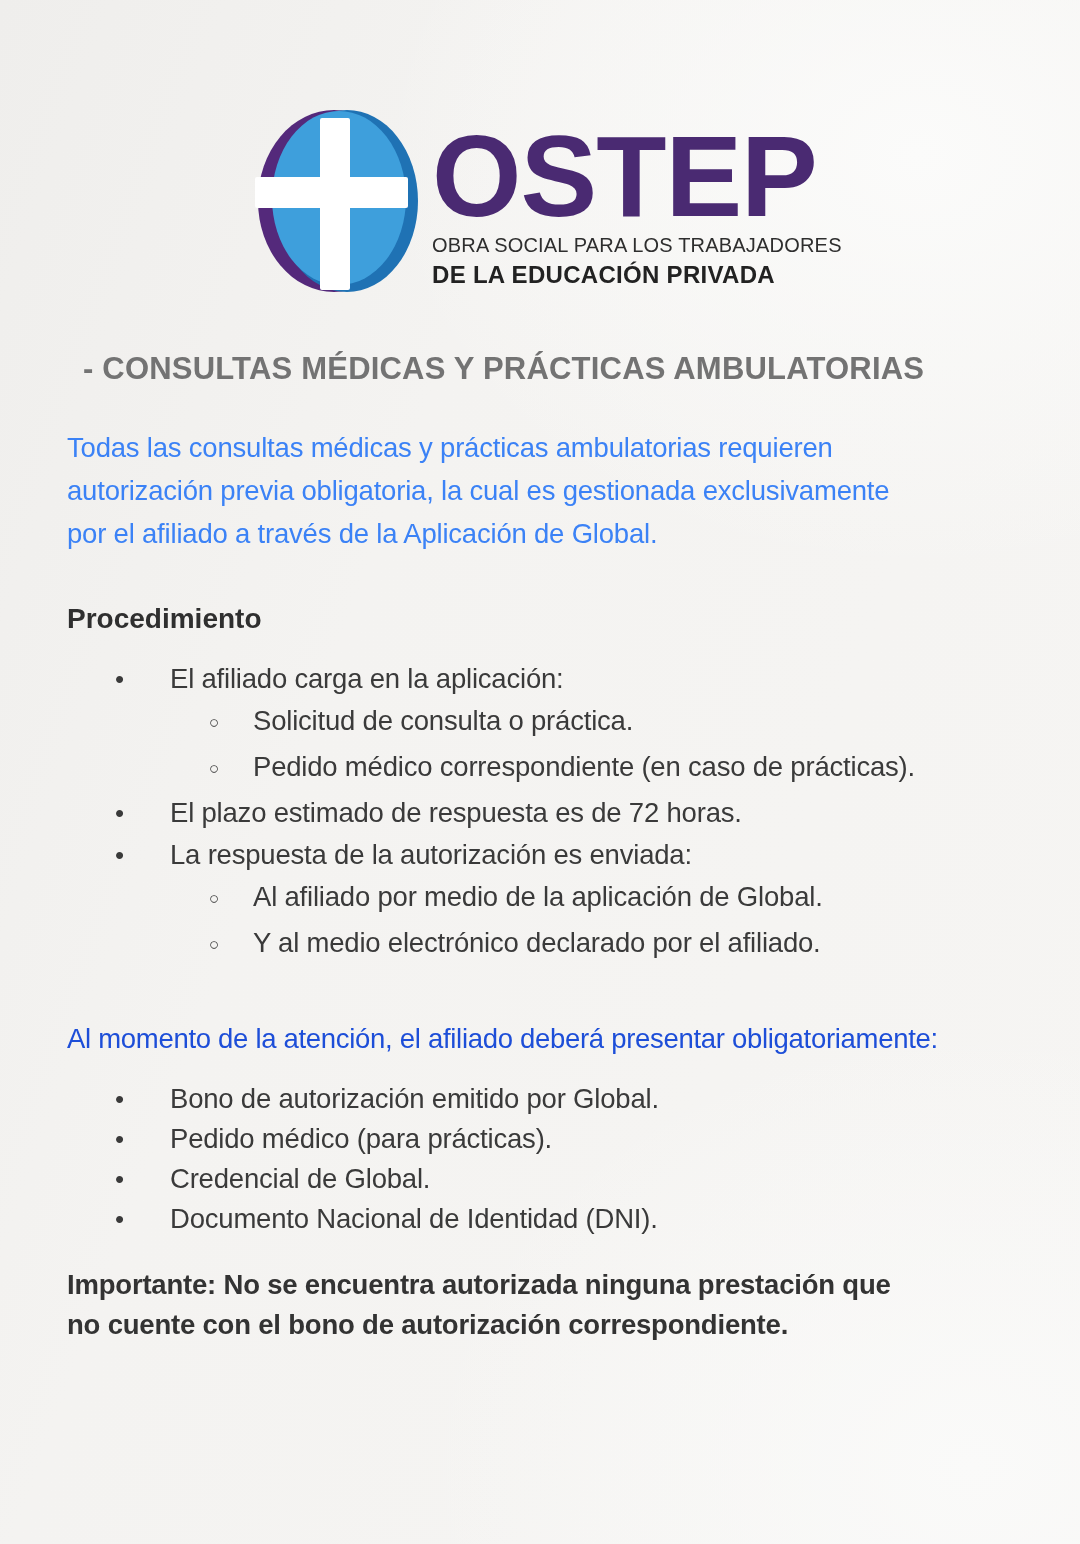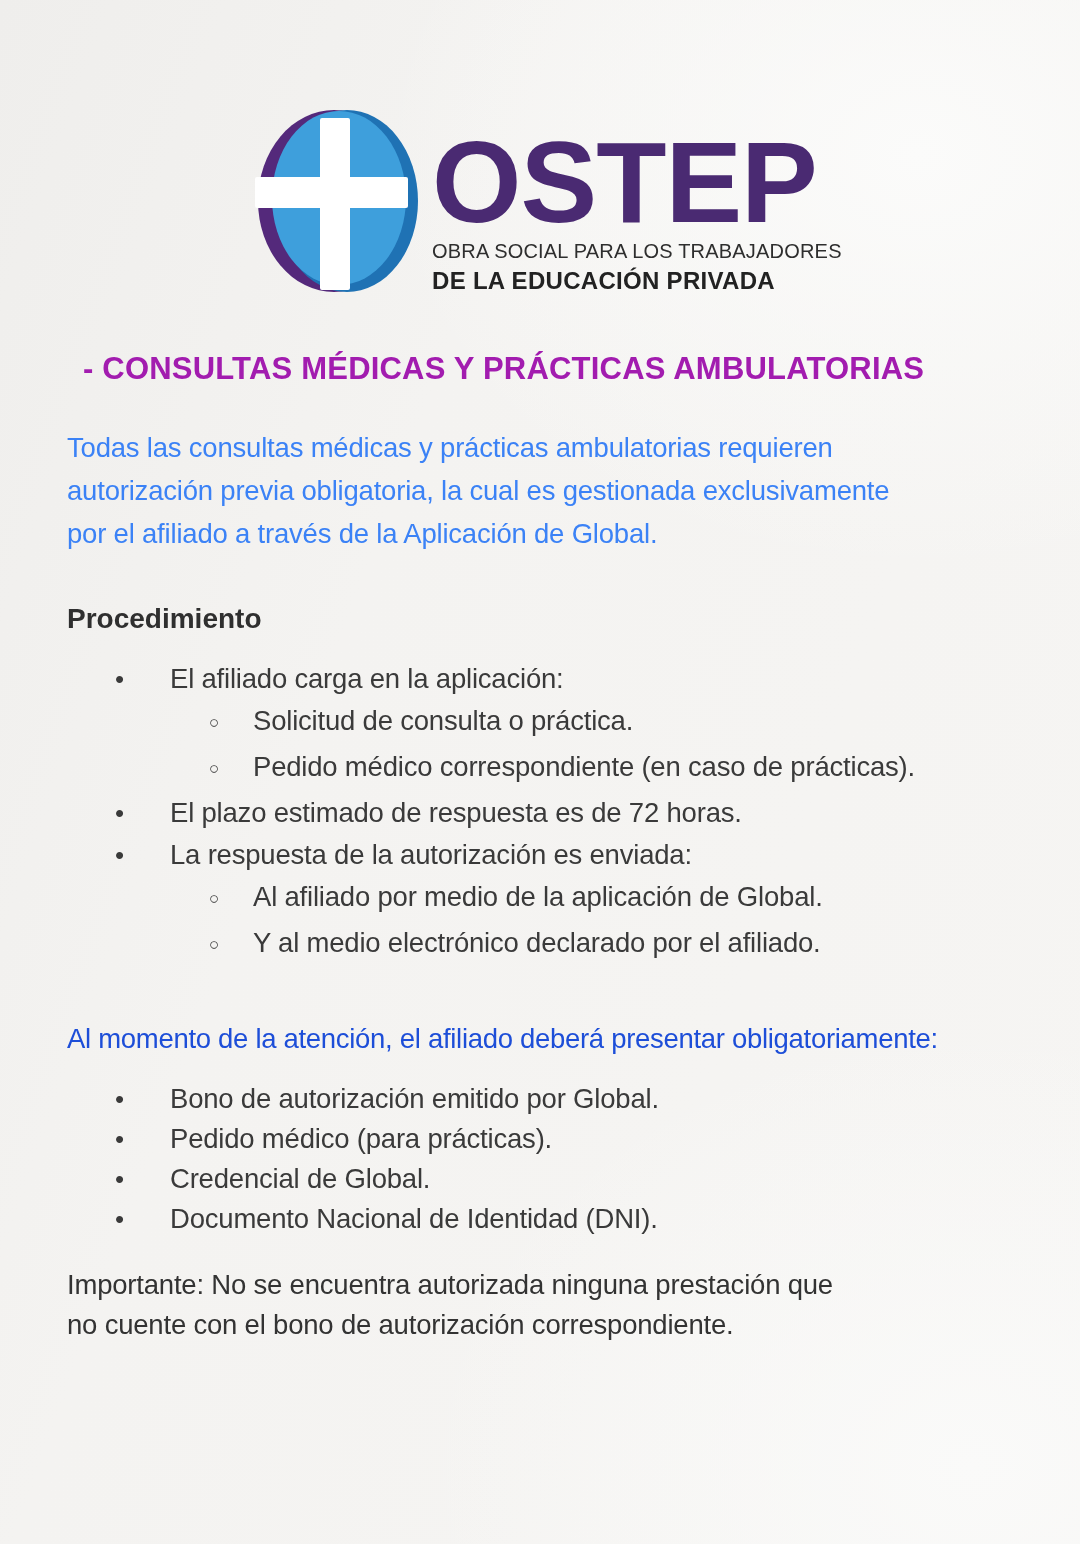--- a/index.html
+++ b/index.html
@@ -15,62 +15,62 @@
   .page{
     position:relative;
     width:1080px;height:1544px;
     box-sizing:border-box;
     padding:0 60px 0 67px;
     color:#3a3a3a;
   }
   
   .logo-block{
     display:flex;
-    align-items:flex-end;
+    align-items:flex-start;
     margin:108px 0 0 183px;
   }
   .logo-mark{flex:0 0 auto;}
   .logo-textcol{margin-left:12px;display:flex;flex-direction:column;}
   .brand{
     font-size:115px;line-height:100px;margin-top:18px;
     font-weight:700;color:#4a2a72;letter-spacing:-1px;
   }
   .sub1{
     font-size:20px;line-height:24px;margin-top:7px;
     font-weight:400;color:#2e2e2e;letter-spacing:0.2px;
   }
   .sub2{
     font-size:24px;line-height:28px;margin-top:4px;
     font-weight:700;color:#222;letter-spacing:0.3px;
   }
   
   .title{
     margin:54px 0 0 16px;
     font-size:31px;line-height:40px;
-    font-weight:700;color:#a21caf;letter-spacing:0.2px;
+    font-weight:700;color:#737373;letter-spacing:0.2px;
   }
   .intro{
     margin:37px 0 0 0;
     font-size:27.5px;line-height:43px;letter-spacing:-0.2px;
     white-space:pre-line;color:#3b82f6;
   }
   .h2{
     margin:46px 0 0 0;
     font-size:28px;line-height:36px;
     font-weight:700;color:#2f2f2f;
   }
   .attention{
     margin:49px 0 0 0;
     font-size:27.5px;line-height:43px;letter-spacing:-0.3px;
     white-space:pre-line;color:#1d4ed8;
   }
   .important{
     margin:26px 0 16px 0;
     font-size:27.5px;line-height:40px;letter-spacing:-0.2px;
-    font-weight:400;color:#333;
+    font-weight:700;color:#333;
     white-space:pre-line;
   }
   
   .list{margin:21px 0 0 0;}
   .list.second{margin-top:19px;}
   .row{display:flex;align-items:baseline;font-size:27.5px;line-height:42px;letter-spacing:-0.2px;}
   .list.second .row{line-height:40px;}
   .row .marker{flex:0 0 auto;text-align:left;color:#3a3a3a;}
   .l1 > .marker{margin-left:48px;width:55px;font-size:26px;}
   .l2 > .marker{margin-left:142px;width:44px;font-size:17px;position:relative;top:-2px;}

